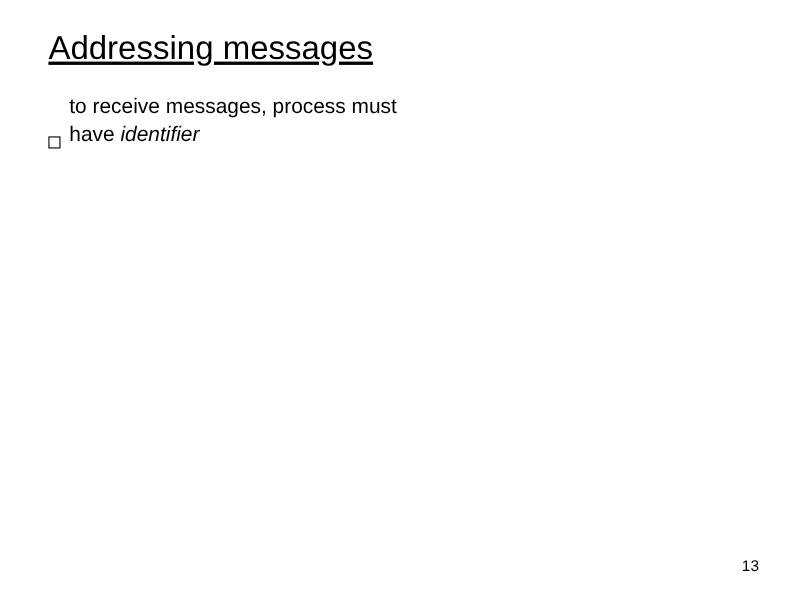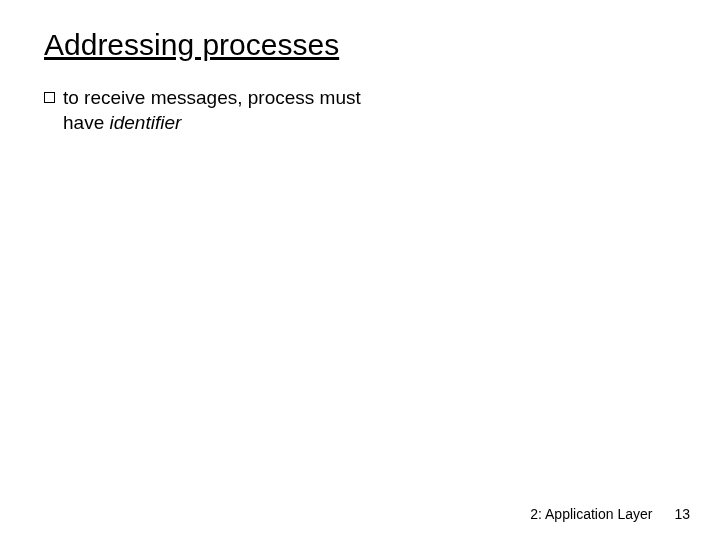--- a/index.html
+++ b/index.html
@@ -19,21 +19,21 @@
     color: #000;
     text-decoration: underline;
     font-weight: normal;
     margin-bottom: 24px;
   }
   .content {
     width: 330px;
   }
   .bullet-item {
     display: flex;
-    align-items: flex-start;
+    align-items: flex-end;
     margin-bottom: 2px;
   }
   .bullet-marker {
     width: 11px;
     height: 11px;
     border: 1.5px solid #000;
     margin-top: 6px;
     margin-right: 8px;
     flex-shrink: 0;
   }
@@ -53,32 +53,31 @@
     align-items: center;
     gap: 22px;
   }
   .footer-label { }
   .footer-page { }
 </style>
 </head>
 <body>
 
 <div class="slide">
-  <h1 class="title">Addressing processes</h1>
+  <h1 class="title">Addressing messages</h1>
 
   <div class="content">
 
     <div class="bullet-item">
       <div class="bullet-marker"></div>
       <div class="bullet-text">
         <span>to receive messages, process  must have </span><span class="italic">identifier</span>
       </div>
     </div>
 
 
 
   </div>
 </div>
 
 <div class="footer">
-  <span class="footer-label">2: Application Layer</span>
   <span class="footer-page">13</span>
 </div>
 
 </body></html>

